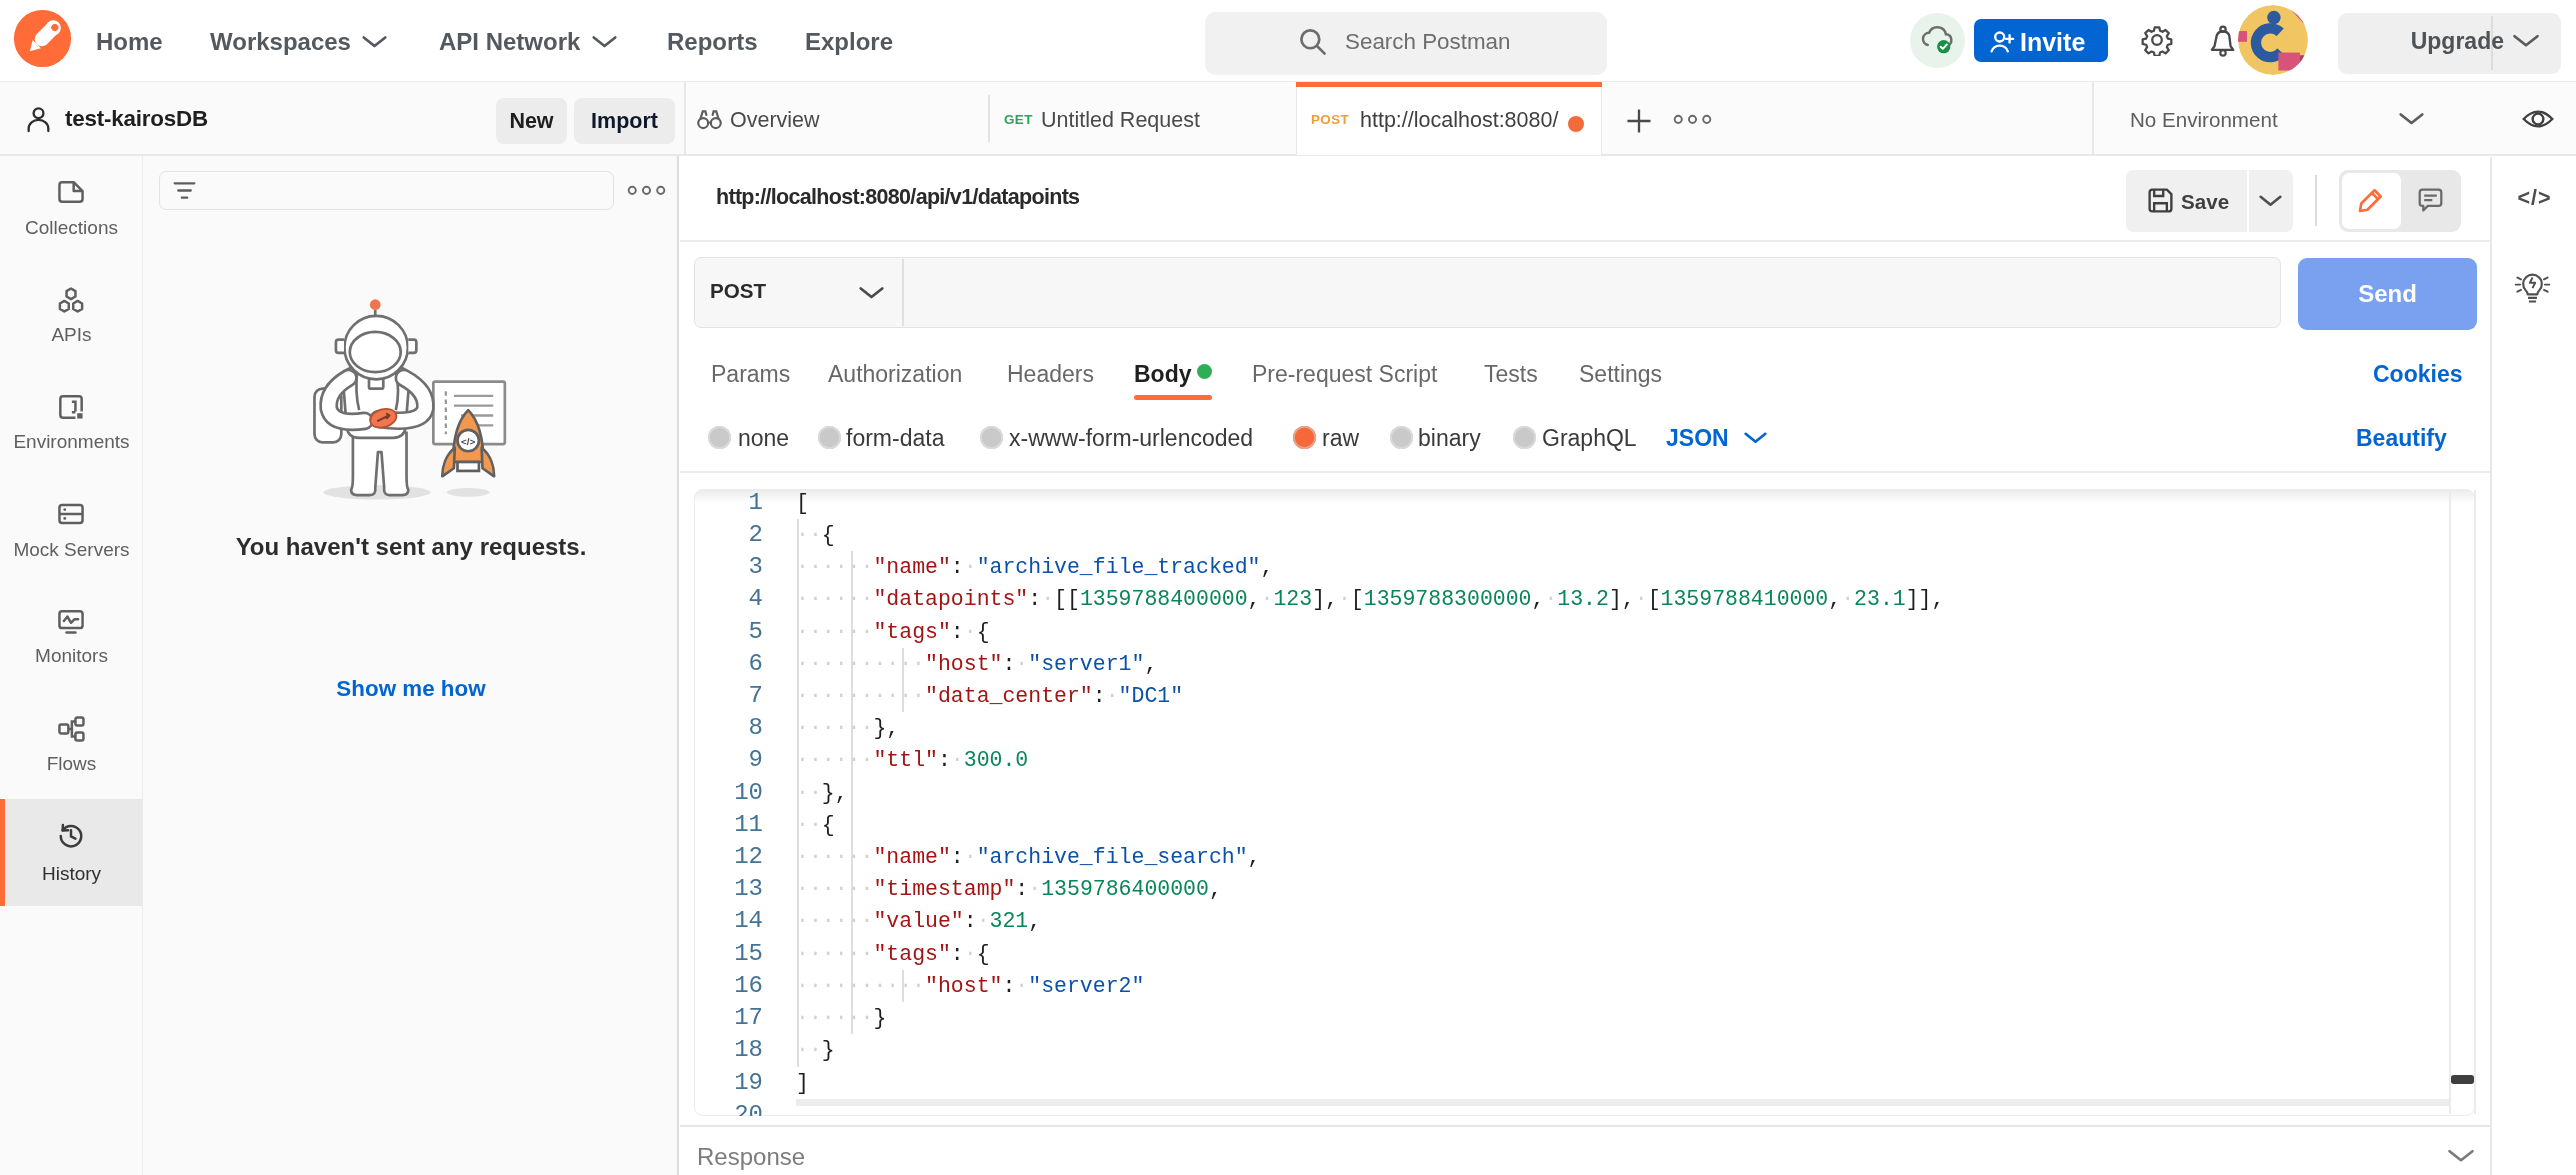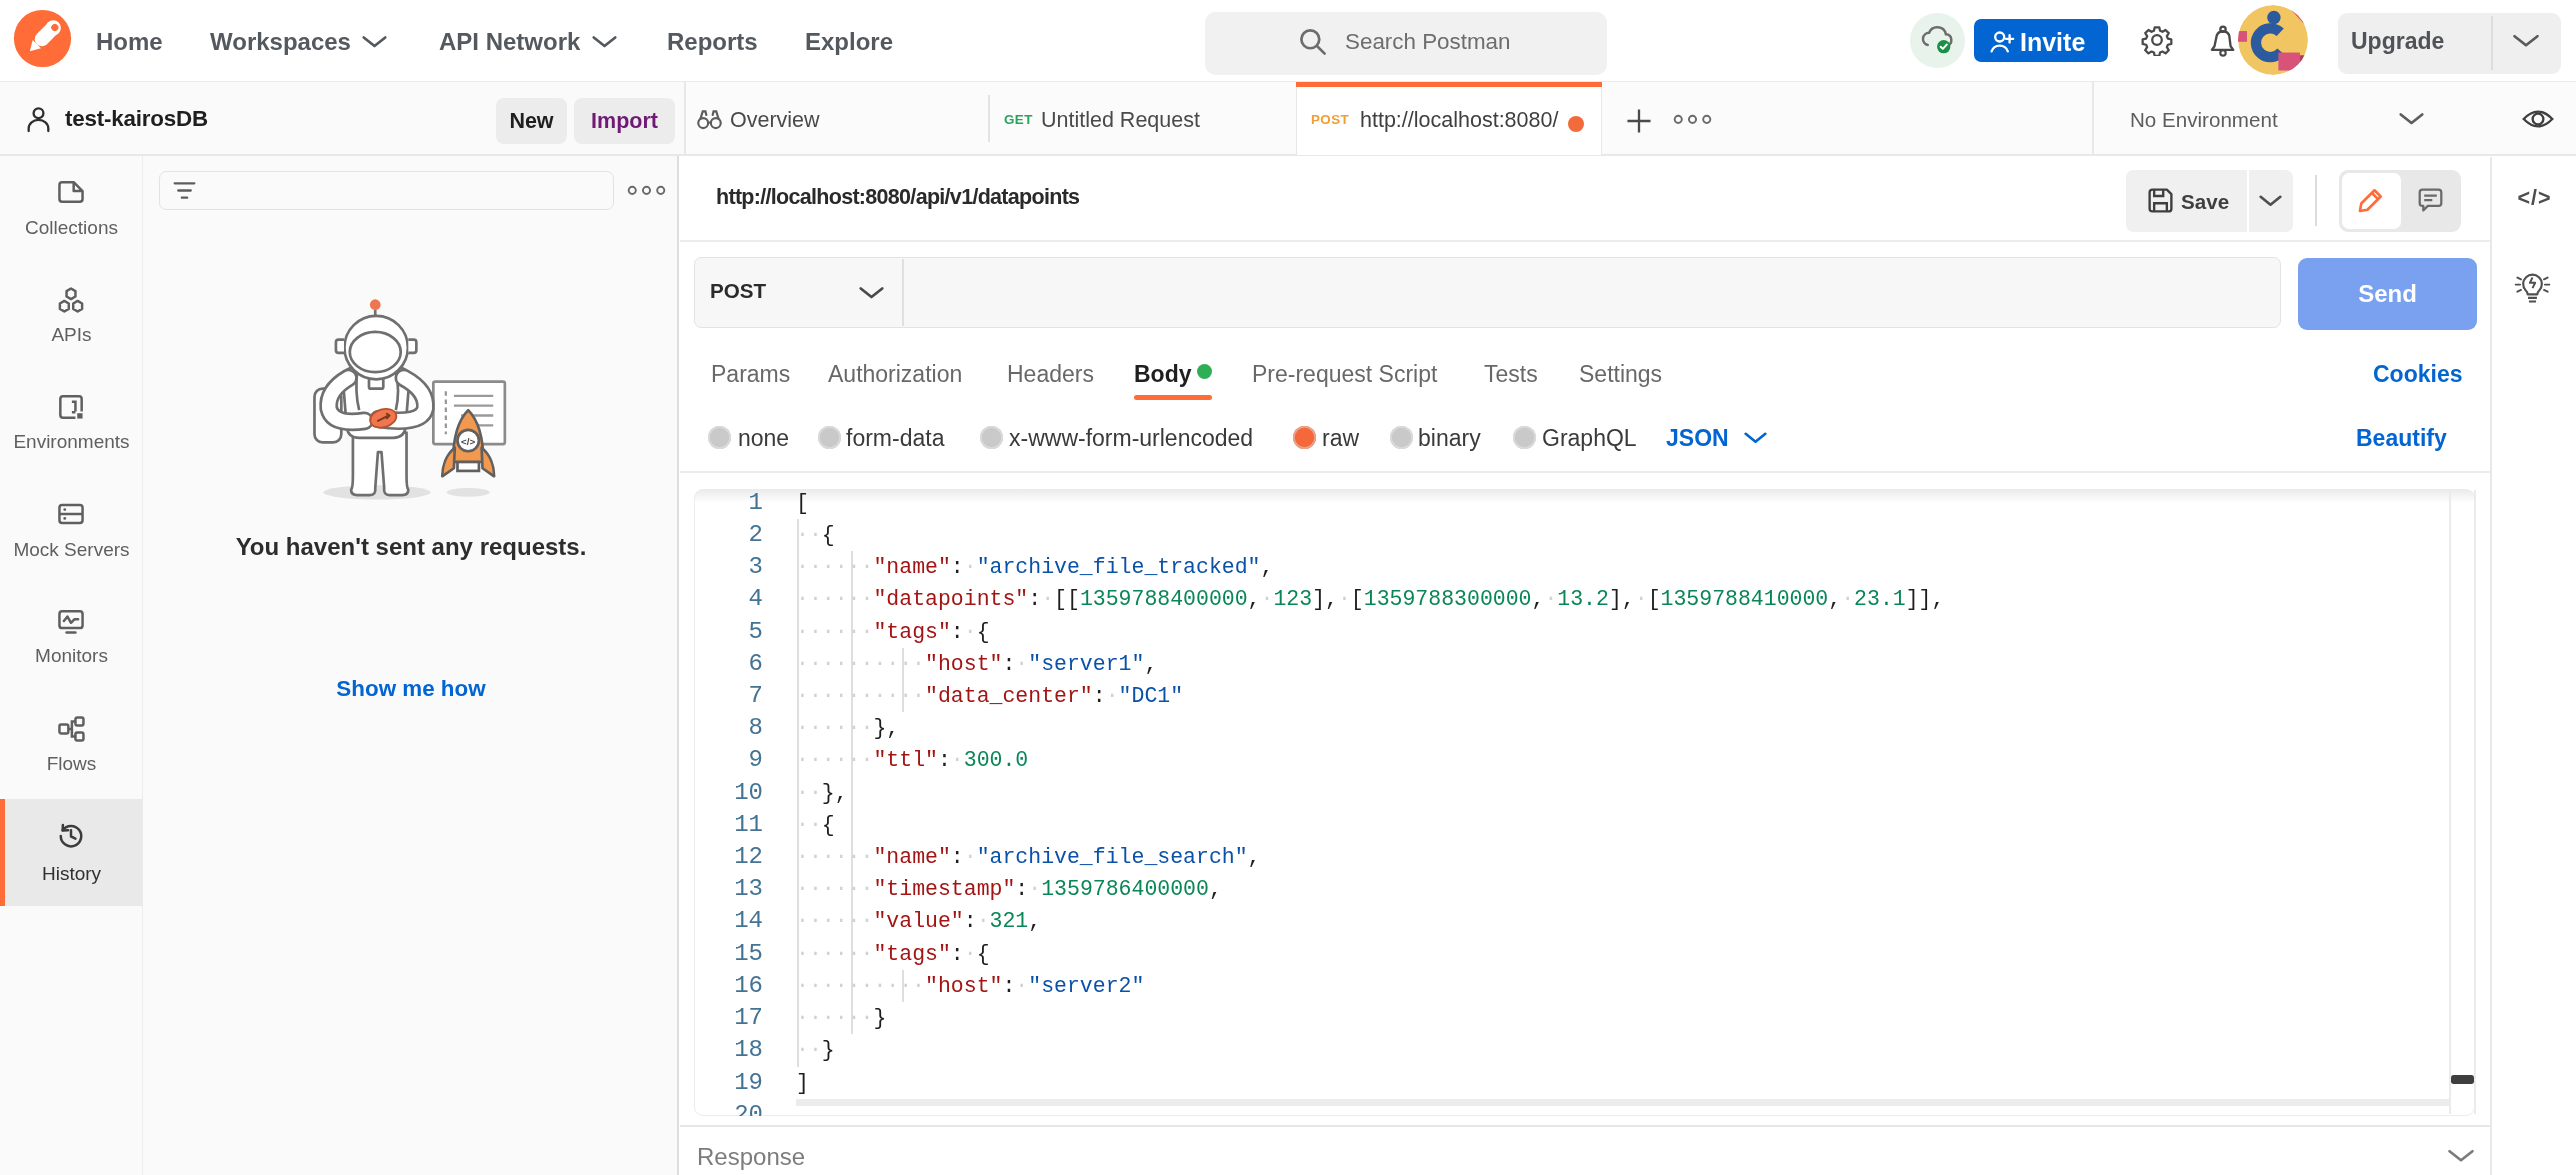--- a/index.html
+++ b/index.html
@@ -79,39 +79,39 @@
 <path d="M56 2 L80 2 L80 28 Z" fill="#d8537a"></path>
 <rect x="-4" y="29" width="14" height="12" fill="#d8537a"></rect>
 <circle cx="40" cy="14" r="7.5" fill="#2c5a9e"></circle>
 <circle cx="36" cy="42" r="16" fill="none" stroke="#2c5a9e" stroke-width="11.5" stroke-dasharray="76 25" transform="rotate(40 36 42)"></circle>
 <rect x="45" y="53" width="24" height="20" fill="#d8537a"></rect>
 <rect x="69" y="56" width="10" height="9" fill="#b13b60"></rect>
 </g>
     </svg>
 <div class="abs" style="left:2338px;top:12.5px;width:223px;height:61px;border-radius:9px;background:#efefef"></div>
 <div class="abs" style="left:2491px;top:16px;width:1.8px;height:54px;background:#dcdcdc"></div>
-<div class="abs" style="left:2351px;top:28px;width:153px;text-align:left;font-size:23px;font-weight:600;color:#4f5357">Upgrade</div>
+<div class="abs" style="left:2351px;top:28px;width:153px;text-align:right;font-size:23px;font-weight:600;color:#4f5357">Upgrade</div>
 <svg class="abs" style="left:2511px;top:29.5px" width="30" height="21.5" viewBox="0 0 34 24">
       <path d="M4 6.8 L17.0 17.2 L30 6.8" stroke="#5a5a5a" stroke-width="3" fill="none" stroke-linecap="round" stroke-linejoin="round"></path>
     </svg>
 <div class="abs" style="left:0;top:81px;width:2576px;height:1.8px;background:#eaeaea"></div>
 
 <div class="abs" style="left:0;top:82px;width:2576px;height:72px;background:#fbfbfb"></div>
 <div class="abs" style="left:0;top:82px;width:684px;height:72px;background:#fafafa"></div>
 <div class="abs" style="left:684px;top:82px;width:1.8px;height:72px;background:#e8e8e8"></div>
 <div class="abs" style="left:0;top:154px;width:2576px;height:1.8px;background:#e8e8e8"></div>
 <svg class="abs" style="left:26px;top:106px" width="25" height="27" viewBox="0 0 28 30">
       <circle cx="14" cy="8" r="5.5" stroke="#2f2f2f" stroke-width="2.6" fill="none"></circle>
       <path d="M3 28 v-3 a11 9.5 0 0 1 22 0 v3" stroke="#2f2f2f" stroke-width="2.6" fill="none" stroke-linecap="round"></path>
     </svg>
 <div class="abs" style="left:65px;top:106px;font-size:22.4px;font-weight:700;color:#1f1f1f;letter-spacing:-0.2px">test-kairosDB</div>
 <div class="abs" style="left:496px;top:98px;width:71px;height:46px;border-radius:8px;background:#ececec"></div>
 <div class="abs" style="left:496px;top:109px;width:71px;text-align:center;font-size:21.5px;font-weight:600;color:#1f1f1f">New</div>
 <div class="abs" style="left:574px;top:98px;width:101px;height:46px;border-radius:8px;background:#ececec"></div>
-<div class="abs" style="left:574px;top:109px;width:101px;text-align:center;font-size:21.5px;font-weight:600;color:#701a75">Import</div>
+<div class="abs" style="left:574px;top:109px;width:101px;text-align:center;font-size:21.5px;font-weight:600;color:#0f172a">Import</div>
 <svg class="abs" style="left:695px;top:106px" width="29" height="27" viewBox="0 0 32 30">
       <circle cx="9" cy="19" r="5.5" stroke="#5d5d5d" stroke-width="2.4" fill="none"></circle>
       <circle cx="23" cy="19" r="5.5" stroke="#5d5d5d" stroke-width="2.4" fill="none"></circle>
       <path d="M14.5 19 a2 2 0 0 1 3 0 M6 14 l2.5 -8 h3 l1 4 M26 14 l-2.5 -8 h-3 l-1 4" stroke="#5d5d5d" stroke-width="2.4" fill="none" stroke-linecap="round"></path>
     </svg>
 <div class="tabtxt" style="left:730px">Overview</div>
 <div class="abs" style="left:988px;top:95px;width:1.8px;height:47px;background:#e3e3e3"></div>
 <div class="abs" style="left:1004px;top:112px;font-size:13.4px;font-weight:700;color:#28a35c;letter-spacing:0.4px">GET</div>
 <div class="tabtxt" style="left:1041px">Untitled Request</div>
 

